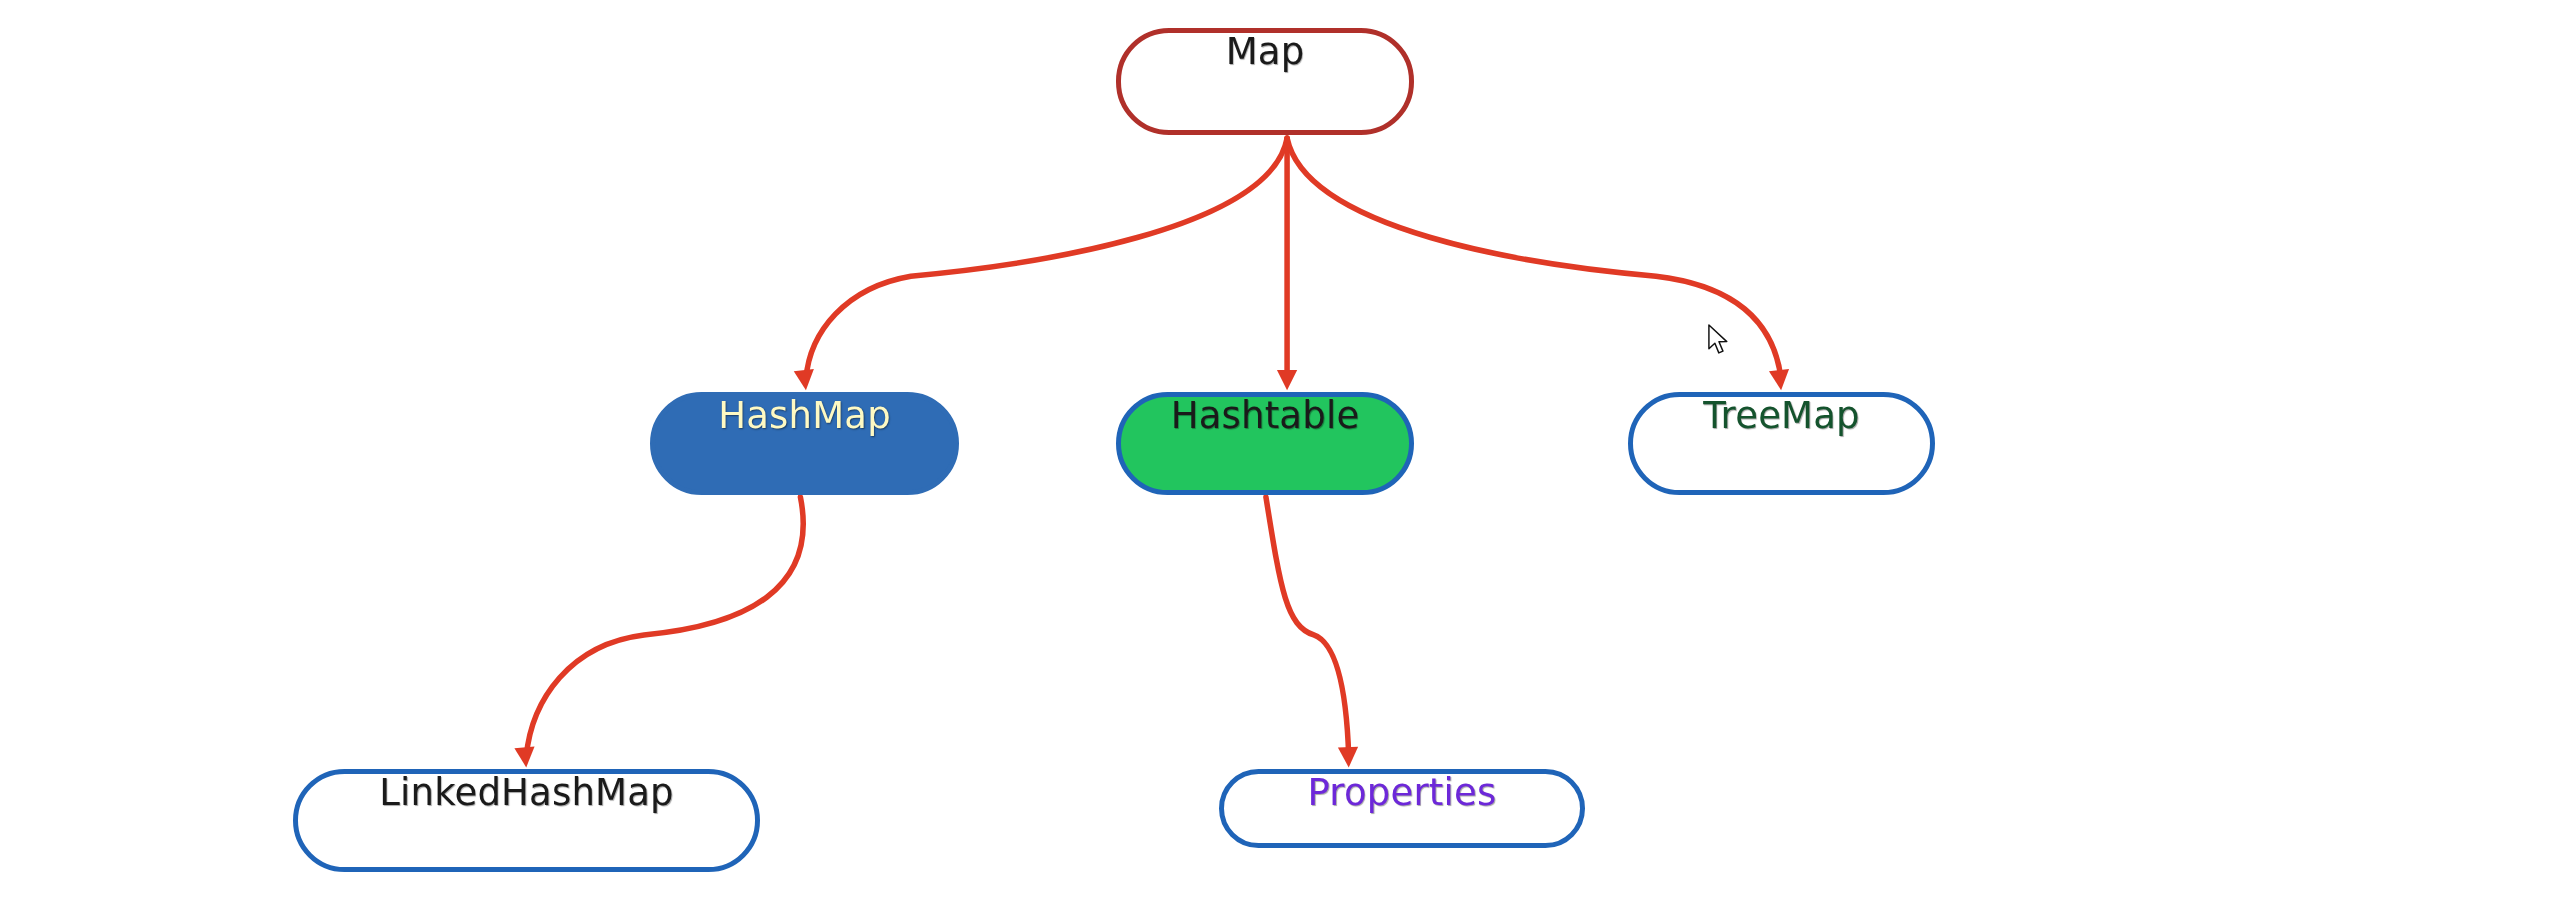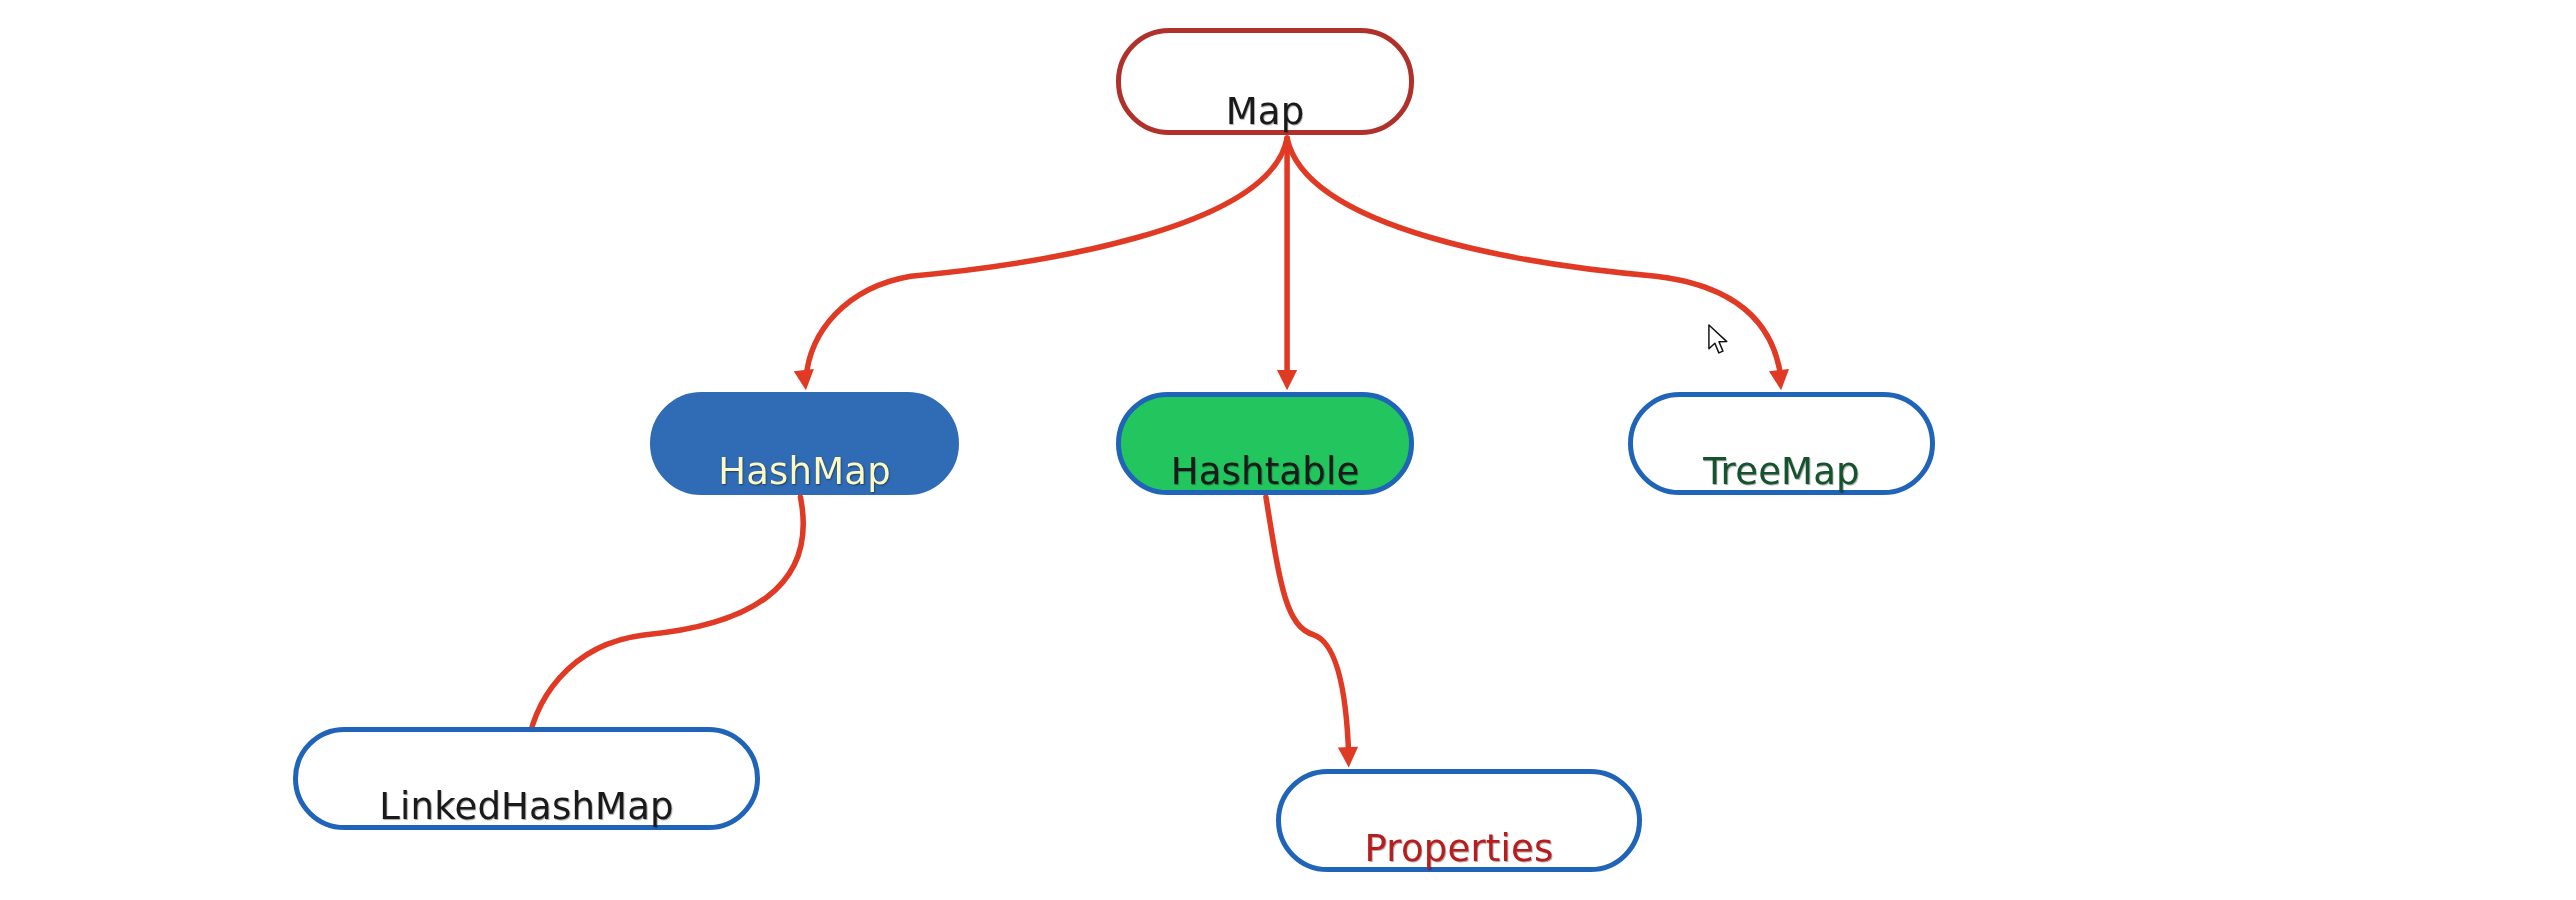--- a/index.html
+++ b/index.html
@@ -25,21 +25,21 @@
     position: absolute;
     left: 0; top: 0;
     width: 2576px;
     height: 901px;
     pointer-events: none;
   }
   .node {
     position: absolute;
     box-sizing: border-box;
     display: flex;
-    align-items: flex-end;
+    align-items: flex-start;
     justify-content: center;
     white-space: nowrap;
     letter-spacing: 0.2px;
   }
   .node-label {
     display: block;
     line-height: 1;
     text-shadow: 0.9px 0.9px 0.9px rgba(0,0,0,0.35);
   }
   .node.filled .node-label {
@@ -78,24 +78,24 @@
       </div>
       <div class="node filled" style="left: 650px; top: 392px; width: 309px; height: 103px; background: rgb(47, 108, 181); border: 5.5px solid rgb(47, 108, 181); border-radius: 52px; color: #fef9c3; font-size: 37px;">
         <span class="node-label">HashMap</span>
       </div>
       <div class="node" style="left: 1116px; top: 392px; width: 298px; height: 103px; background: #22c55e; border: 5.5px solid rgb(31, 100, 184); border-radius: 52px; color: rgb(26, 26, 26); font-size: 37px;">
         <span class="node-label">Hashtable</span>
       </div>
       <div class="node" style="left: 1628px; top: 392px; width: 307px; height: 103px; background: rgb(255, 255, 255); border: 5.5px solid rgb(31, 100, 184); border-radius: 52px; color: #14532d; font-size: 37px;">
         <span class="node-label">TreeMap</span>
       </div>
-      <div class="node" style="left: 293px; top: 727px; width: 467px; height: 103px; background: rgb(255, 255, 255); border: 5.5px solid rgb(31, 100, 184); border-radius: 52px; color: rgb(26, 26, 26); font-size: 37px;">
+      <div class="node" style="left: 293px; top: 769px; width: 467px; height: 103px; background: rgb(255, 255, 255); border: 5.5px solid rgb(31, 100, 184); border-radius: 52px; color: rgb(26, 26, 26); font-size: 37px;">
         <span class="node-label">LinkedHashMap</span>
       </div>
-      <div class="node" style="left: 1276px; top: 769px; width: 366px; height: 103px; background: rgb(255, 255, 255); border: 5.5px solid rgb(31, 100, 184); border-radius: 52px; color: #b91c1c; font-size: 37px;">
+      <div class="node" style="left: 1219px; top: 769px; width: 366px; height: 79px; background: rgb(255, 255, 255); border: 5.5px solid rgb(31, 100, 184); border-radius: 52px; color: #6d28d9; font-size: 37px;">
         <span class="node-label">Properties</span>
       </div>
     </div>
 
   <svg class="cursor" id="cursor-el" viewBox="0 0 26 36" xmlns="http://www.w3.org/2000/svg" style="left: 1707px; top: 324px;">
     <path d="M 2 1 L 2 27 L 8.5 21 L 12.8 31.5 L 17.3 29.6 L 13 19.4 L 21.5 19.2 Z" fill="#ffffff" stroke="#111111" stroke-width="1.6" stroke-linejoin="round"></path>
   </svg>
 
 </div>
 

